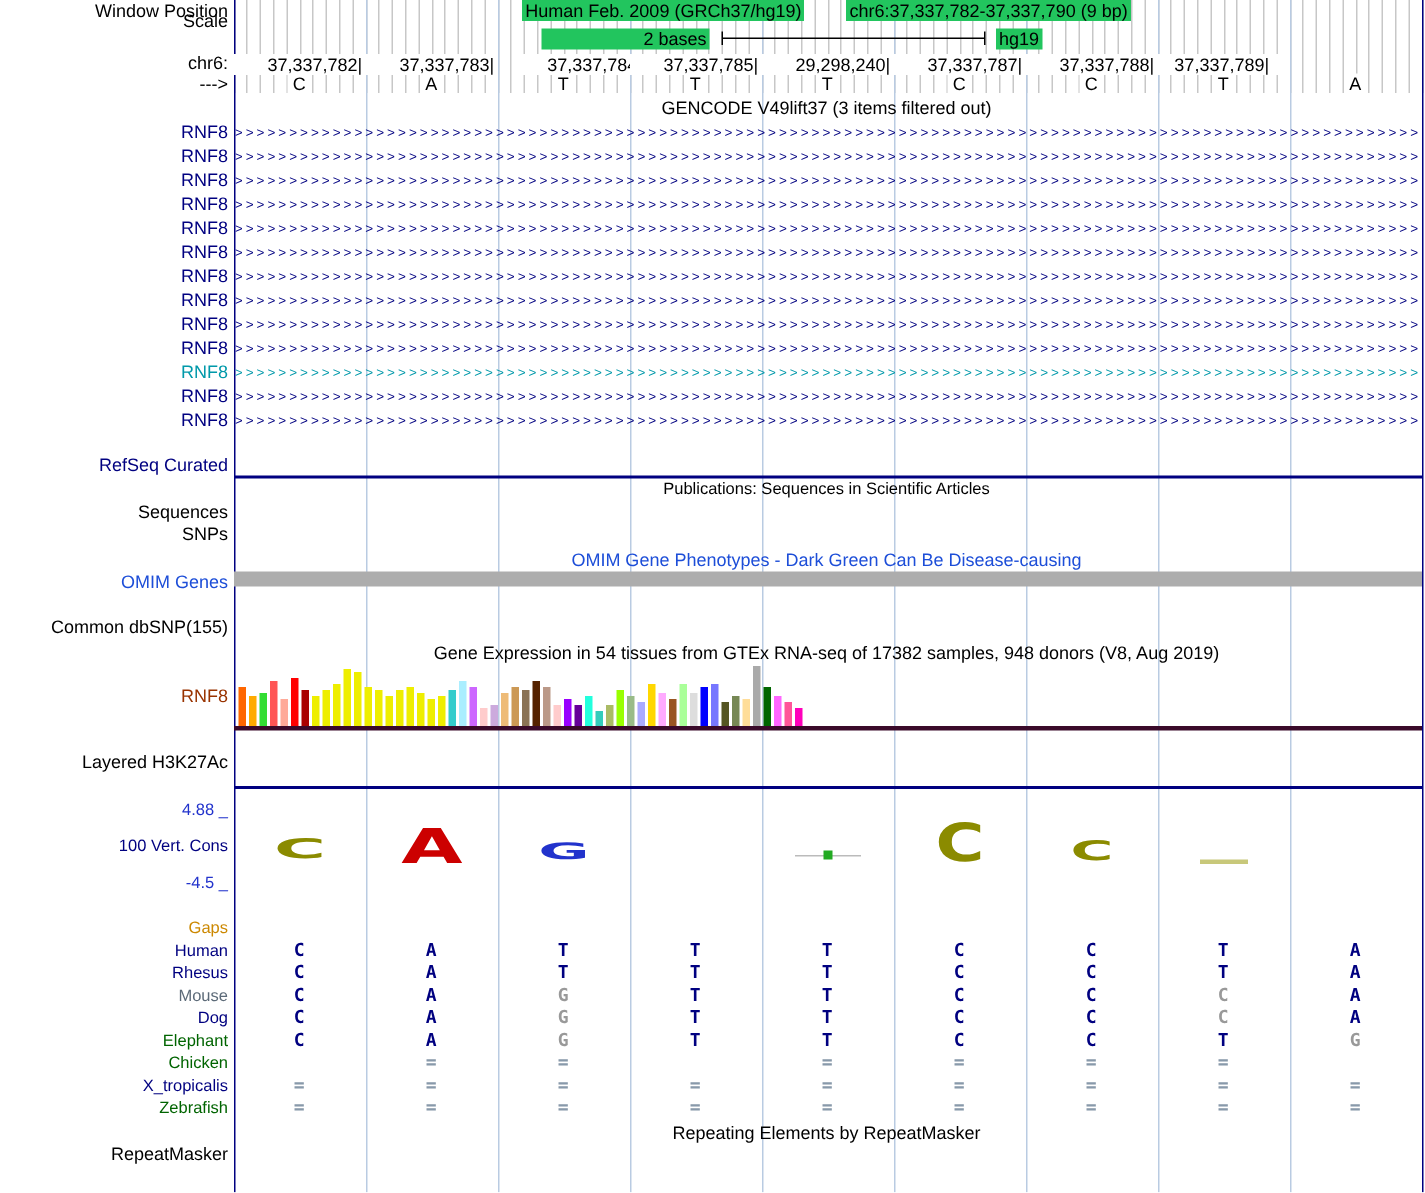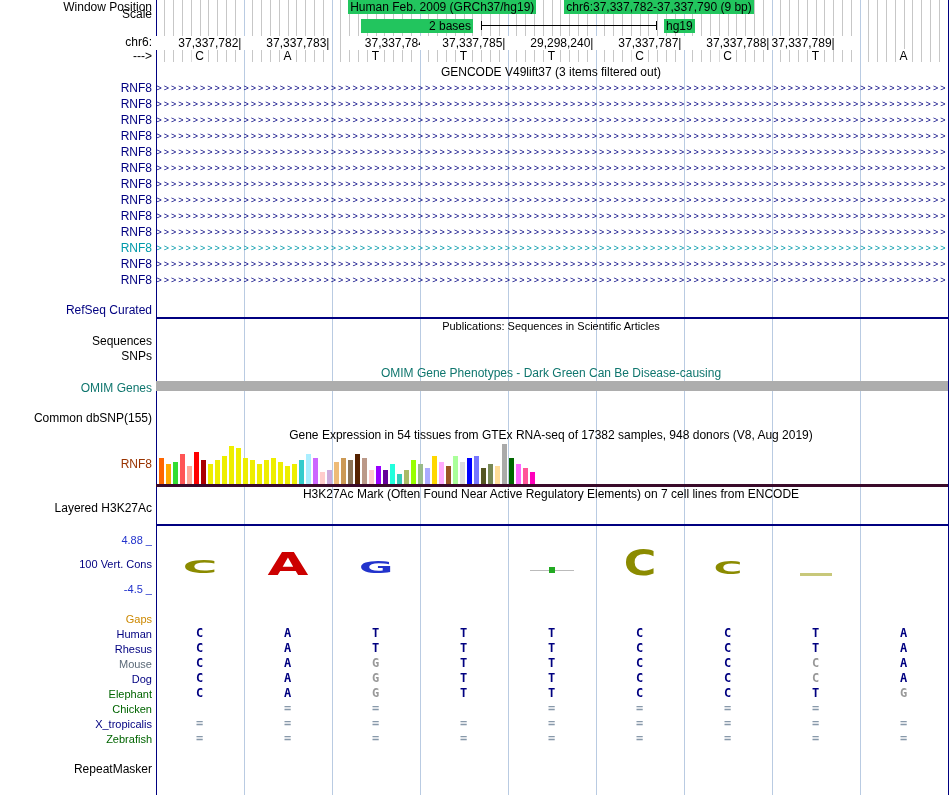--- a/index.html
+++ b/index.html
@@ -4,21 +4,21 @@
 <style>
   *{margin:0;padding:0;box-sizing:border-box}
   html,body{background:#fff}
   body{font-family:"Liberation Sans","DejaVu Sans",sans-serif;color:#000}
   #page{position:relative;width:950px;height:795px;background:#fff;overflow:hidden;font-size:12px}
   .lbl{position:absolute;left:0;width:152px;text-align:right;white-space:nowrap;z-index:2;font-size:12px;line-height:13px}
   .title{position:absolute;left:155px;width:792px;text-align:center;white-space:nowrap;z-index:2;font-size:12px;line-height:13px}
   .sm{font-size:11px}
   .sm2{font-size:11px}
   .navy{color:#000080}
-  .green{color:#0f766e}
+  .green{color:#1d4ed8}
   .blue{color:#2233cc}
   .orange{color:#cc8800}
   .rust{color:#993300}
   .whitebg{background:#22c55e;padding:0 2px}
   .hdrwrap{position:absolute;left:155px;top:0;width:792px;display:flex;justify-content:center;gap:28px;z-index:2;font-size:12px;line-height:14px}
   .scaleval{position:absolute;left:361px;top:19px;width:112px;text-align:right;z-index:2}
   .scalebar{position:absolute;left:481px;top:21px;width:176px;height:9px;border-left:1px solid #000;border-right:1px solid #000;z-index:2}
   .scalebar-line{position:absolute;left:0;right:0;top:4px;border-top:1px solid #000}
   .hg19{position:absolute;left:664px;top:19px;z-index:2}
 </style>
@@ -39,21 +39,21 @@
   <div class="scaleval whitebg">2 bases</div>
   <div class="scalebar">
     <div class="scalebar-line"></div>
   </div>
   <div class="hg19 whitebg">hg19</div>
 
   <div class="title" style="top:66px">GENCODE V49lift37 (3 items filtered out)</div>
   <div class="title sm" style="top:320px">Publications: Sequences in Scientific Articles</div>
   <div class="title green" style="top:367px">OMIM Gene Phenotypes - Dark Green Can Be Disease-causing</div>
   <div class="title" style="top:429px">Gene Expression in 54 tissues from GTEx RNA-seq of 17382 samples, 948 donors (V8, Aug 2019)</div>
-  <div class="title" style="top:488px">H3K27Ac Mark (Often Found Near Active Regulatory Elements) on 7 cell lines from ENCODE</div>
+  <div class="title" style="top:749px">Repeating Elements by RepeatMasker</div>
 
   <div class="lbl navy" style="top:304px">RefSeq Curated</div>
   <div class="lbl" style="top:335px">Sequences</div>
   <div class="lbl" style="top:350px">SNPs</div>
   <div class="lbl green" style="top:382px">OMIM Genes</div>
   <div class="lbl" style="top:412px">Common dbSNP(155)</div>
   <div class="lbl rust" style="top:458px">RNF8</div>
   <div class="lbl" style="top:502px">Layered H3K27Ac</div>
   <div class="lbl blue sm2" style="top:534px">4.88 _</div>
   <div class="lbl navy sm2" style="top:558px">100 Vert. Cons</div>
@@ -162,21 +162,21 @@
     <div style="position: absolute; z-index: 1; left: 859.5px; top: 0px; width: 1px; height: 795px; background: rgb(185, 203, 226);"></div>
     <div style="position: absolute; z-index: 1; left: 155.5px; top: 0px; width: 1px; height: 795px; background: rgb(0, 0, 128);"></div>
     <div style="position: absolute; z-index: 1; left: 947.5px; top: 0px; width: 1px; height: 795px; background: rgb(0, 0, 128);"></div>
     <div style="position: absolute; z-index: 2; left: 155.5px; top: 36px; width: 86px; text-align: right; background: rgb(255, 255, 255); font-size: 12px;">37,337,782|</div>
     <div style="position: absolute; z-index: 2; left: 243.5px; top: 36px; width: 86px; text-align: right; background: rgb(255, 255, 255); font-size: 12px;">37,337,783|</div>
     <div style="position: absolute; z-index: 2; left: 342px; top: 36px; width: 86px; text-align: right; background: rgb(255, 255, 255); font-size: 12px;">37,337,784|</div>
     <div style="position: absolute; z-index: 2; left: 419.5px; top: 36px; width: 86px; text-align: right; background: rgb(255, 255, 255); font-size: 12px;">37,337,785|</div>
     <div style="position: absolute; z-index: 2; left: 507.5px; top: 36px; width: 86px; text-align: right; background: rgb(255, 255, 255); font-size: 12px;">29,298,240|</div>
     <div style="position: absolute; z-index: 2; left: 595.5px; top: 36px; width: 86px; text-align: right; background: rgb(255, 255, 255); font-size: 12px;">37,337,787|</div>
     <div style="position: absolute; z-index: 2; left: 683.5px; top: 36px; width: 86px; text-align: right; background: rgb(255, 255, 255); font-size: 12px;">37,337,788|</div>
-    <div style="position: absolute; z-index: 2; left: 771.5px; top: 36px; width: 86px; text-align: left; background: rgb(255, 255, 255); font-size: 12px;">37,337,789|</div>
+    <div style="position: absolute; z-index: 2; left: 771.5px; top: 36px; width: 86px; text-align: center; background: rgb(255, 255, 255); font-size: 12px;">37,337,789|</div>
     <div style="position: absolute; z-index: 2; left: 199.5px; top: 49px; transform: translateX(-50%); background: rgb(255, 255, 255); padding: 0px 4px; font-size: 12px;">C</div>
     <div style="position: absolute; z-index: 2; left: 287.5px; top: 49px; transform: translateX(-50%); background: rgb(255, 255, 255); padding: 0px 4px; font-size: 12px;">A</div>
     <div style="position: absolute; z-index: 2; left: 375.5px; top: 49px; transform: translateX(-50%); background: rgb(255, 255, 255); padding: 0px 4px; font-size: 12px;">T</div>
     <div style="position: absolute; z-index: 2; left: 463.5px; top: 49px; transform: translateX(-50%); background: rgb(255, 255, 255); padding: 0px 4px; font-size: 12px;">T</div>
     <div style="position: absolute; z-index: 2; left: 551.5px; top: 49px; transform: translateX(-50%); background: rgb(255, 255, 255); padding: 0px 4px; font-size: 12px;">T</div>
     <div style="position: absolute; z-index: 2; left: 639.5px; top: 49px; transform: translateX(-50%); background: rgb(255, 255, 255); padding: 0px 4px; font-size: 12px;">C</div>
     <div style="position: absolute; z-index: 2; left: 727.5px; top: 49px; transform: translateX(-50%); background: rgb(255, 255, 255); padding: 0px 4px; font-size: 12px;">C</div>
     <div style="position: absolute; z-index: 2; left: 815.5px; top: 49px; transform: translateX(-50%); background: rgb(255, 255, 255); padding: 0px 4px; font-size: 12px;">T</div>
     <div style="position: absolute; z-index: 2; left: 903.5px; top: 49px; transform: translateX(-50%); background: rgb(255, 255, 255); padding: 0px 4px; font-size: 12px;">A</div>
     <div style="position: absolute; z-index: 2; left: 0px; top: 81px; width: 152px; text-align: right; color: rgb(0, 0, 128); font-size: 12px;">RNF8</div>

